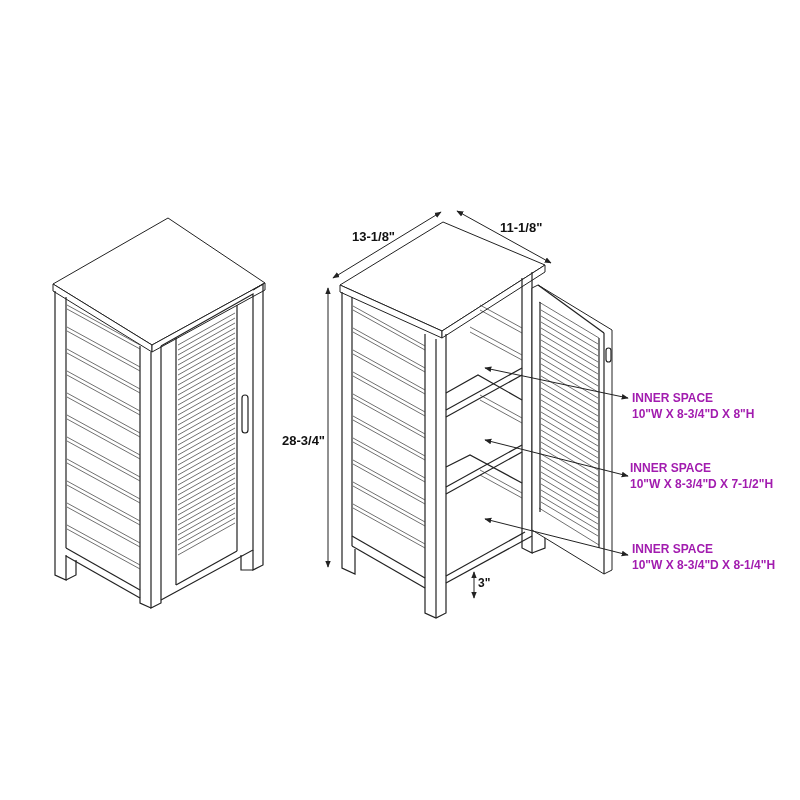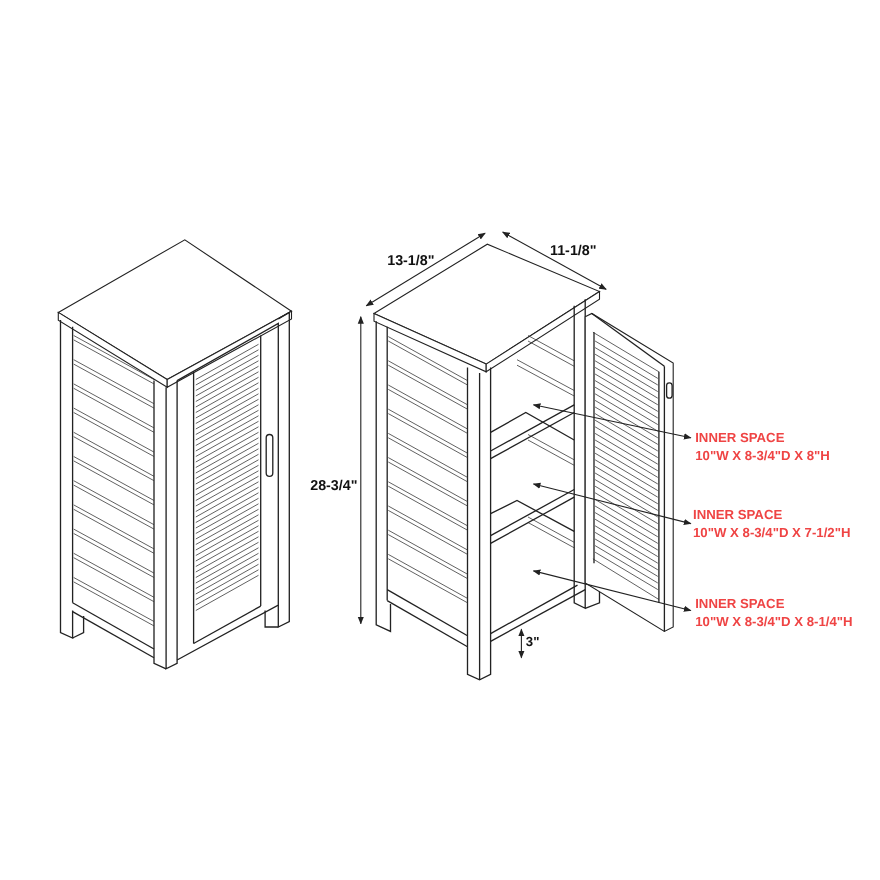--- a/index.html
+++ b/index.html
@@ -3,21 +3,21 @@
 <meta charset="utf-8">
 <style>
   html, body { margin:0; padding:0; background:#ffffff; }
   body { width:800px; height:800px; position:relative; overflow:hidden; font-family:"Liberation Sans", sans-serif; }
   svg { position:absolute; left:0; top:0; }
   .ln { stroke:#222; stroke-width:1.2; fill:none; }
   .ln2 { stroke:#222; stroke-width:1; fill:#fff; }
   .thin { stroke:#333; stroke-width:0.7; fill:none; }
   .dim { stroke:#222; stroke-width:1; fill:none; }
   .lbl { position:absolute; font-weight:bold; font-size:13px; color:#111; white-space:nowrap; }
-  .note { position:absolute; font-weight:bold; font-size:12px; line-height:16px; color:#ef4444; white-space:nowrap; }
+  .note { position:absolute; font-weight:bold; font-size:12px; line-height:16px; color:#a21caf; white-space:nowrap; }
 </style>
 </head>
 <body>
 
 <svg width="800" height="800" viewBox="0 0 800 800">
   <defs>
     <marker id="ah" viewBox="0 0 10 10" refX="9" refY="5" markerWidth="7" markerHeight="7" orient="auto-start-reverse">
       <path d="M0,1 L10,5 L0,9 Z" fill="#222"></path>
     </marker>
   </defs>

